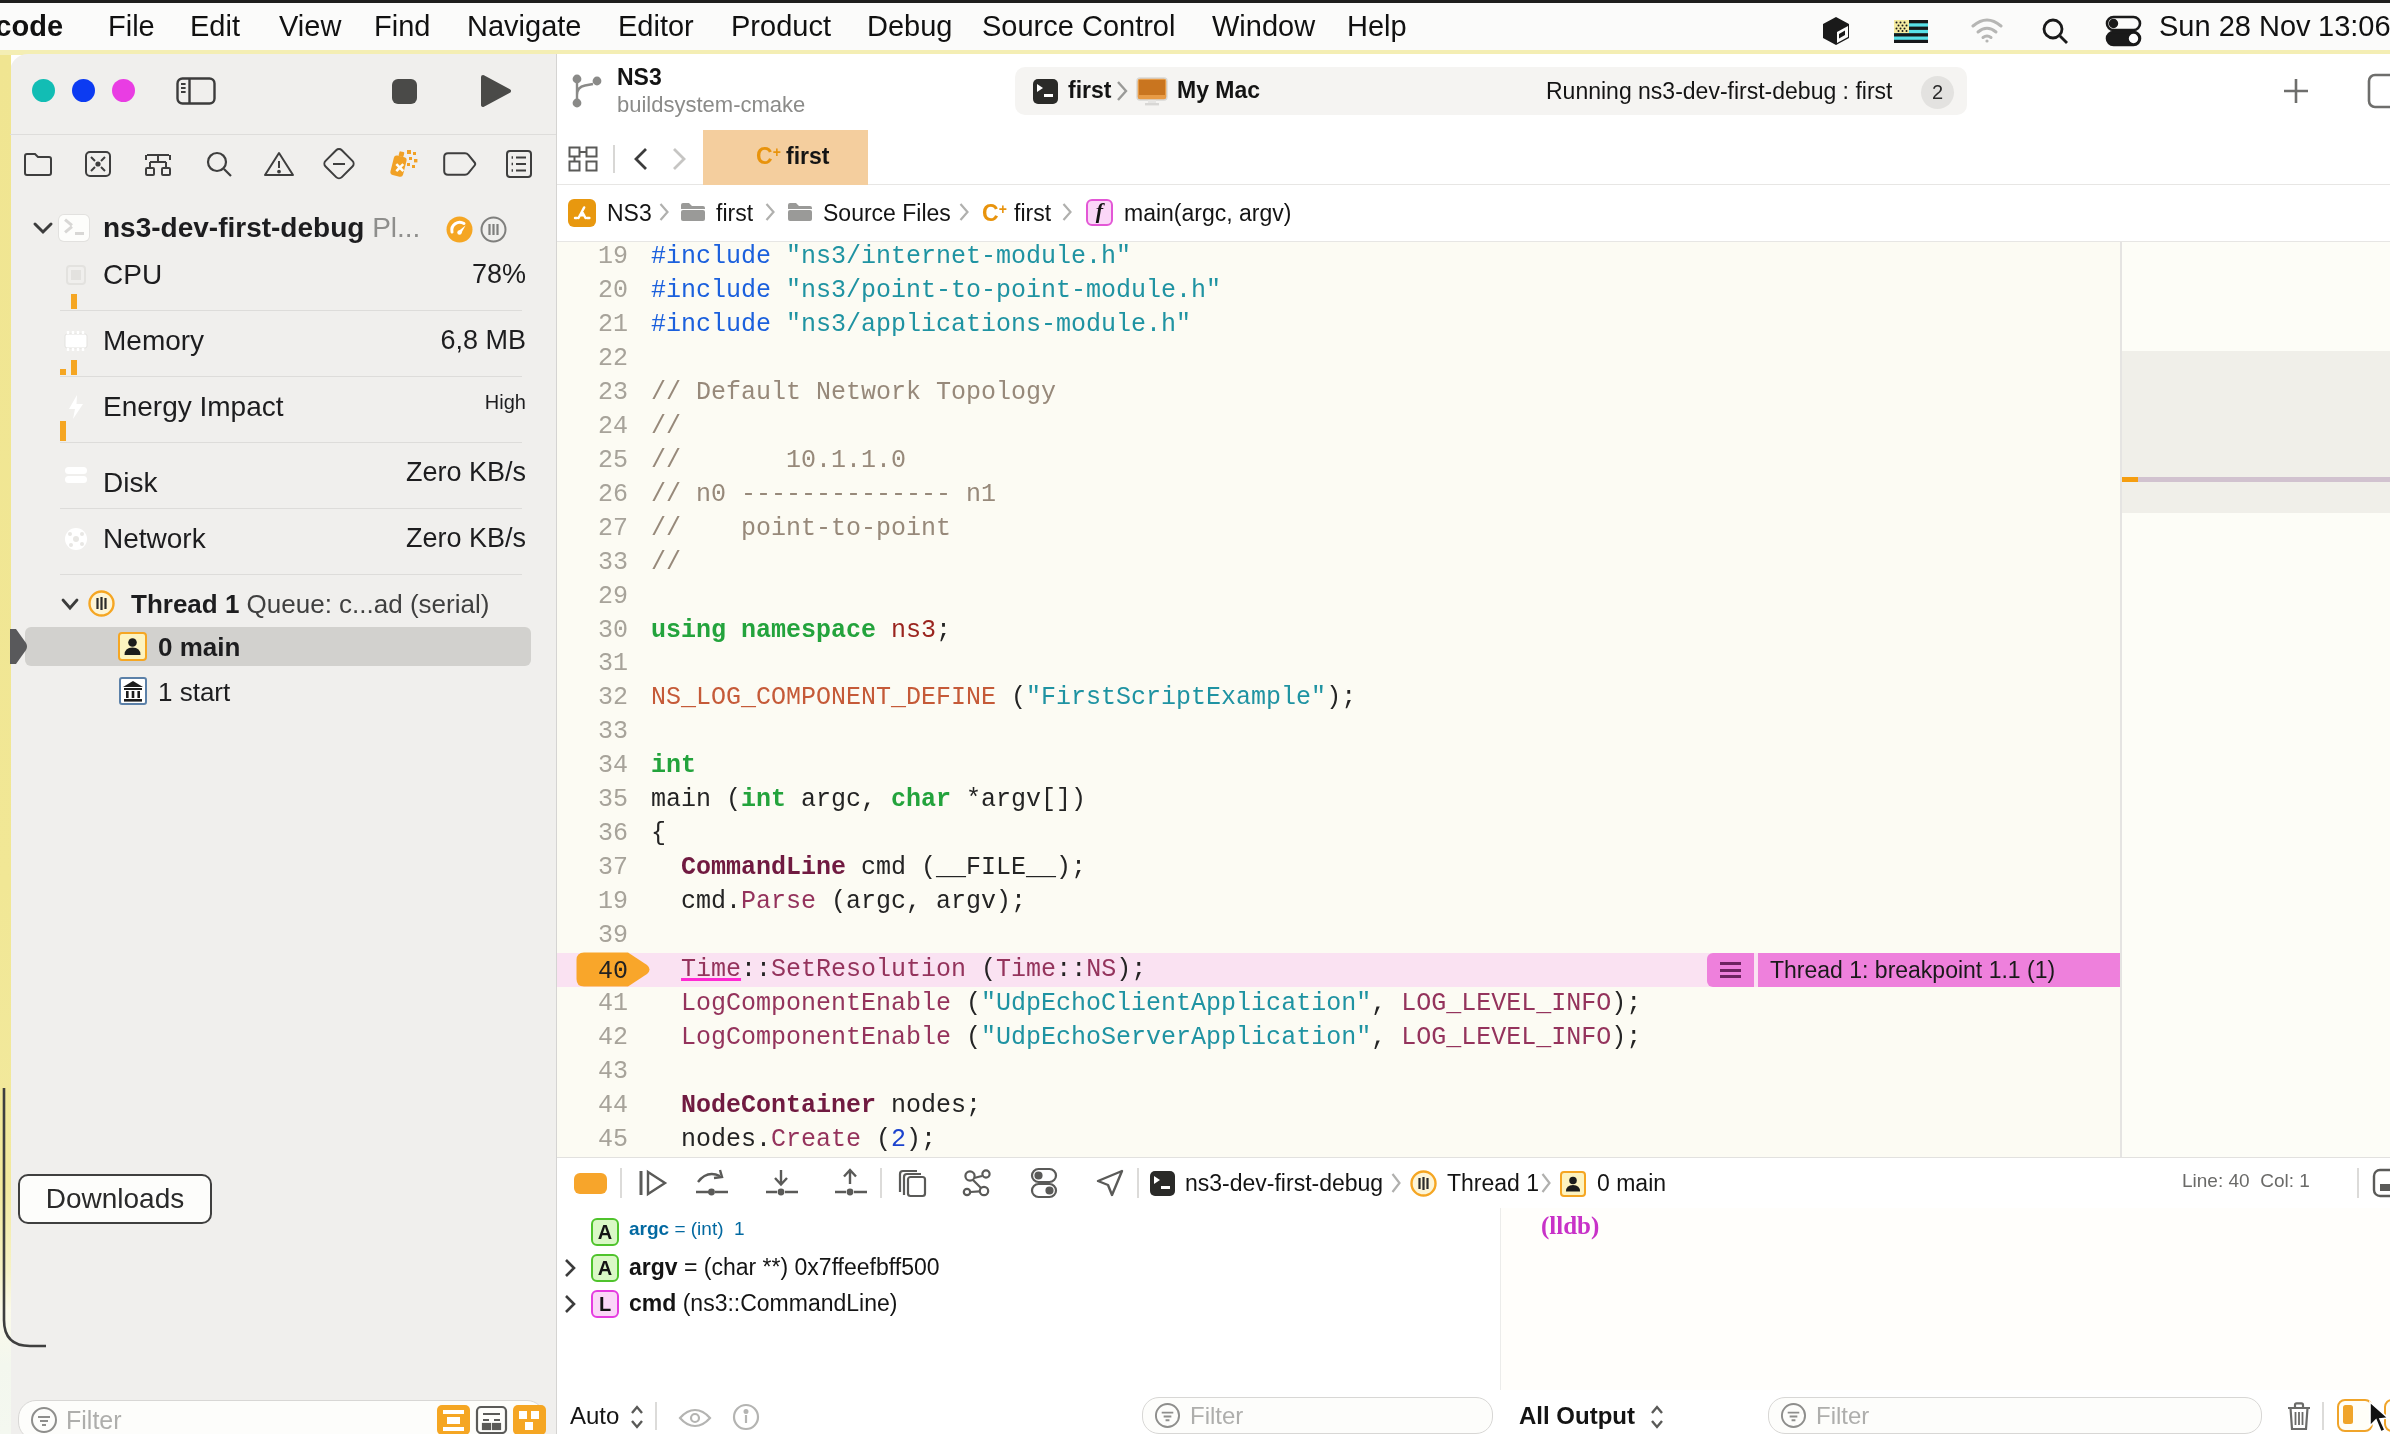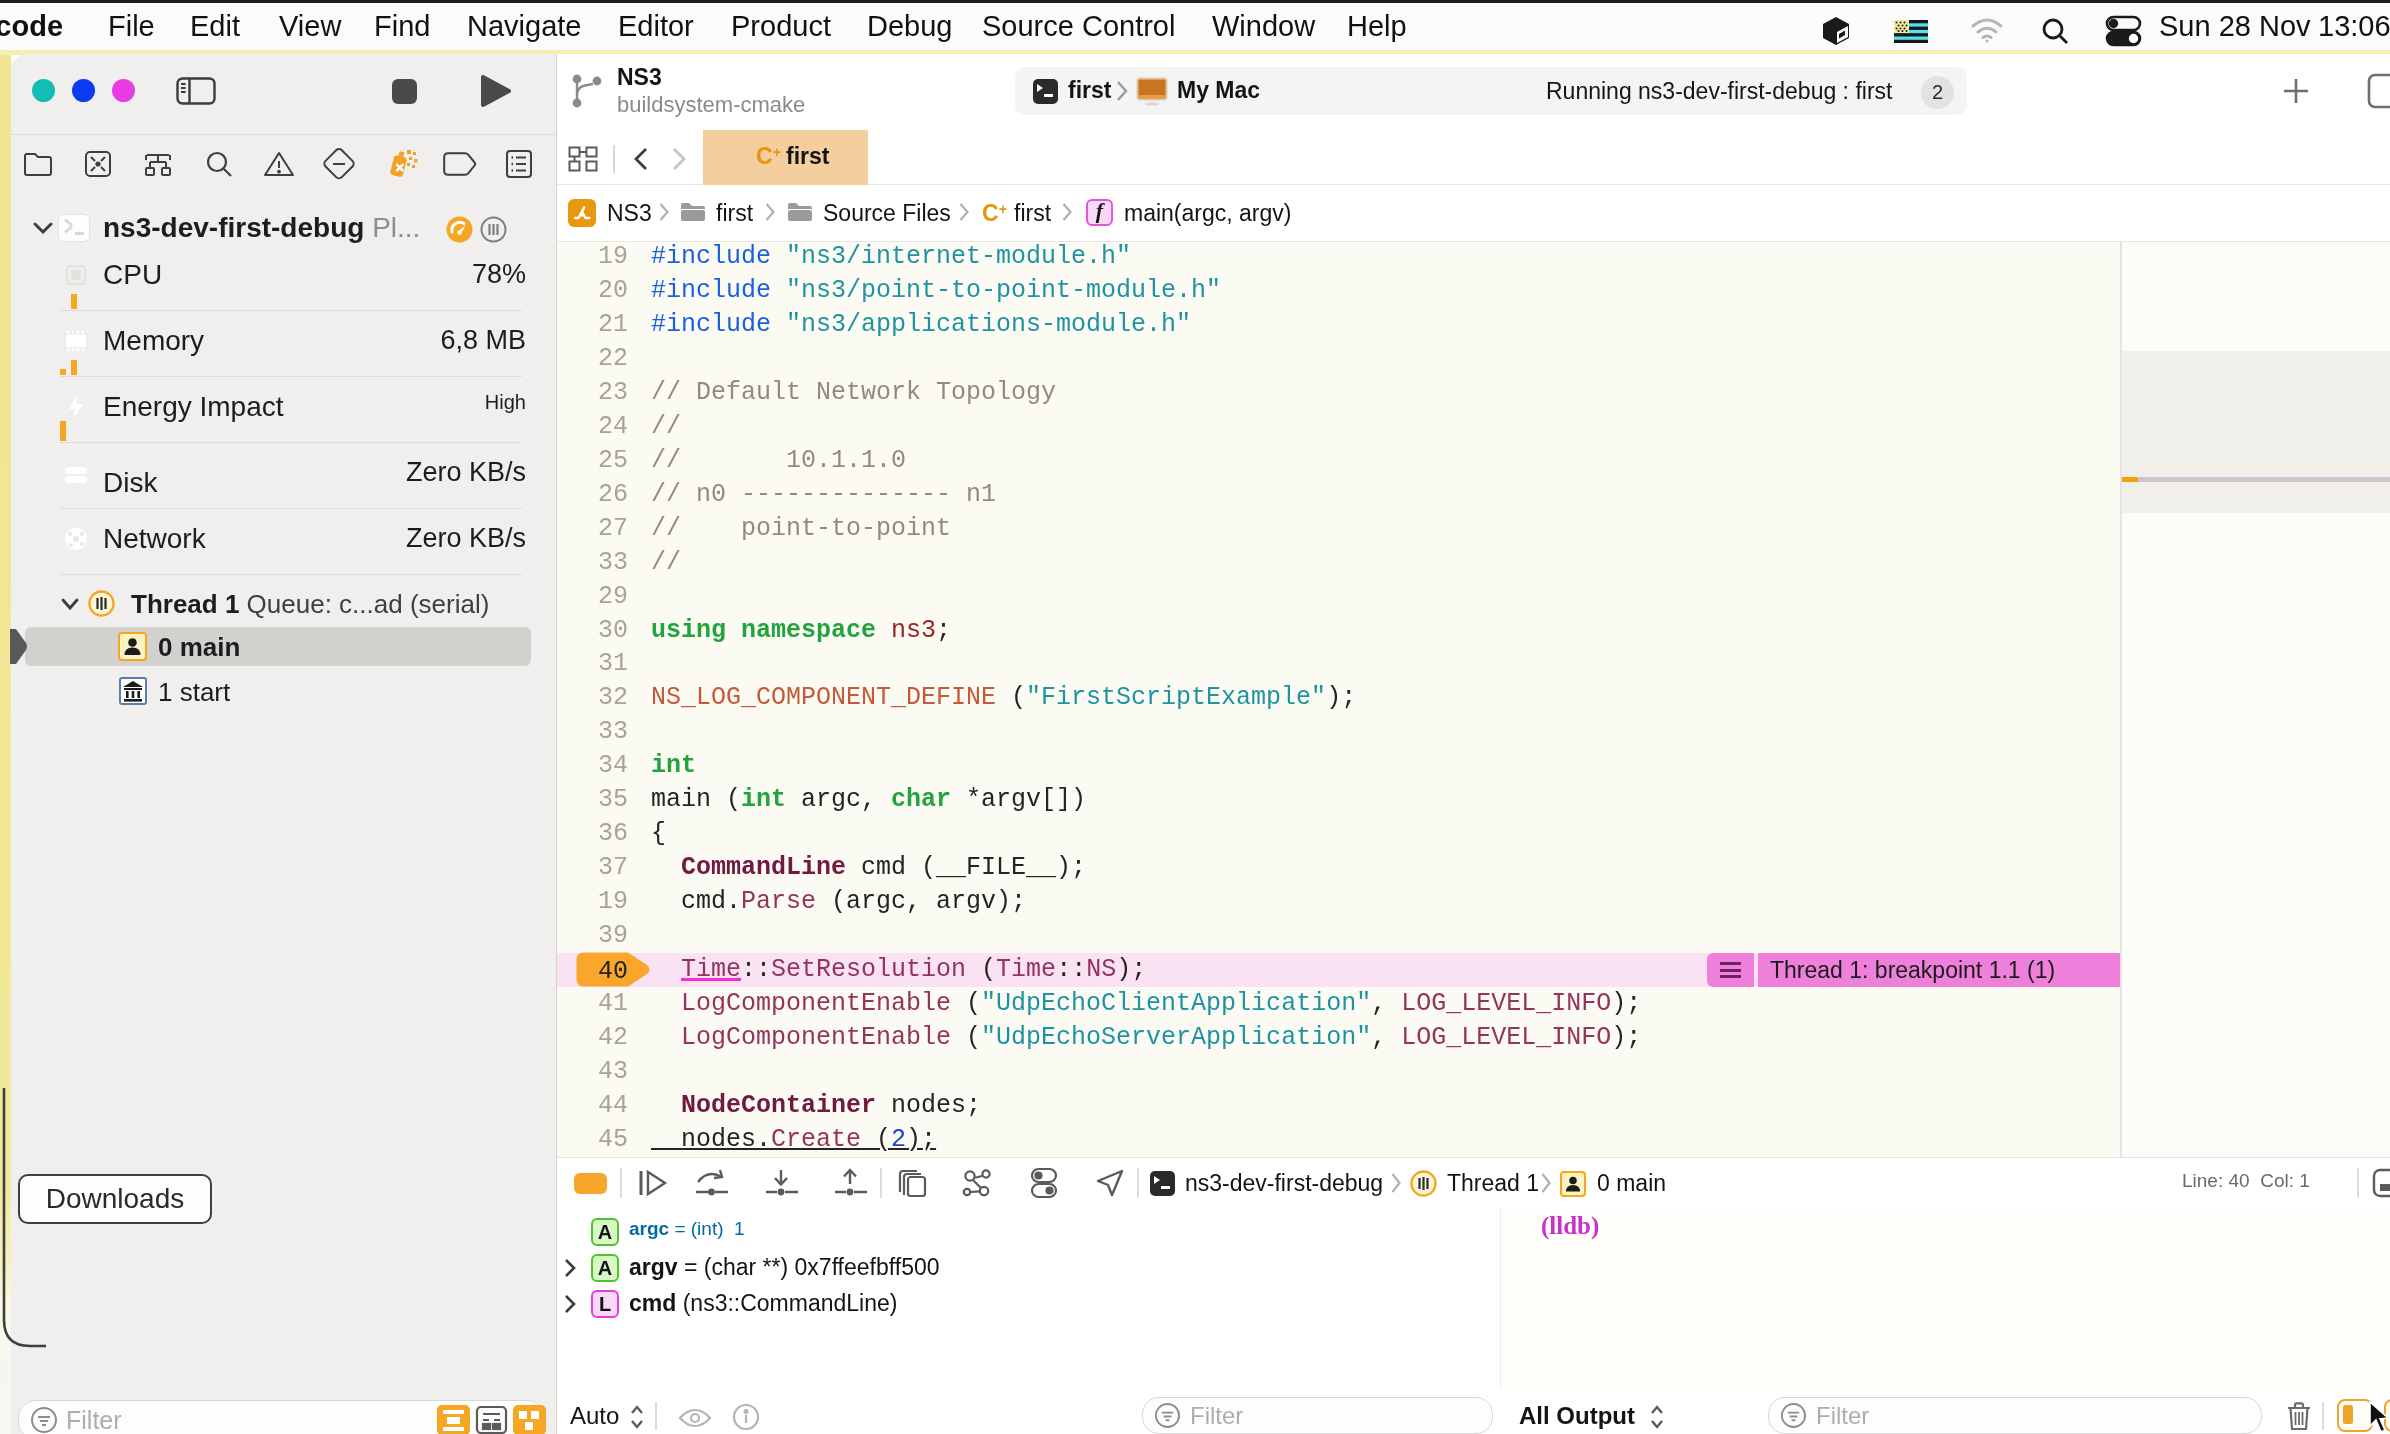--- a/index.html
+++ b/index.html
@@ -359,21 +359,21 @@
 <div class="lnum" style="top:953.0px;">40</div>
 <div class="codeline" style="top:953.0px;">  <span class="cFn" style="text-decoration:underline #ff29d2 3px;">Time</span>::<span class="cFn">SetResolution</span> (<span class="cFn">Time</span>::<span class="cFn">NS</span>);</div>
 <div class="lnum" style="top:986.9px;">41</div>
 <div class="codeline" style="top:986.9px;">  <span class="cFn">LogComponentEnable</span> (<span class="cStr">"UdpEchoClientApplication"</span>, <span class="cFn">LOG_LEVEL_INFO</span>);</div>
 <div class="lnum" style="top:1020.9px;">42</div>
 <div class="codeline" style="top:1020.9px;">  <span class="cFn">LogComponentEnable</span> (<span class="cStr">"UdpEchoServerApplication"</span>, <span class="cFn">LOG_LEVEL_INFO</span>);</div>
 <div class="lnum" style="top:1054.8px;">43</div>
 <div class="lnum" style="top:1088.8px;">44</div>
 <div class="codeline" style="top:1088.8px;">  <span class="cType">NodeContainer</span> nodes;</div>
 <div class="lnum" style="top:1122.7px;">45</div>
-<div class="codeline" style="top:1122.7px;text-decoration:underline;">  nodes.<span class="cFn">Create</span> (<span class="cNum">2</span>);</div>
+<div class="codeline" style="top:1122.7px;">  nodes.<span class="cFn">Create</span> (<span class="cNum">2</span>);</div>
 <svg class="abs" style="left:576px; top:952px;" width="74" height="35" viewBox="0 0 74 35">
   <path d="M8 0.5 H52 L71 13 Q73.5 15 73.5 17.5 Q73.5 20 71 22 L52 34.5 H8 Q0.5 34.5 0.5 27 V8 Q0.5 0.5 8 0.5 Z" fill="#f9a62a"></path>
   <text x="22" y="26" font-family="Liberation Mono, monospace" font-size="25" fill="#222222">40</text>
 </svg>
 <div class="abs" style="left:1707px; top:953px; width:47px; height:34px; background:#ee80dc; border-radius:6px 0 0 6px;">
   <div style="position:absolute; left:13px; top:9px; width:21px; height:3.2px; background:#6d2360;"></div>
   <div style="position:absolute; left:13px; top:15.5px; width:21px; height:3.2px; background:#6d2360;"></div>
   <div style="position:absolute; left:13px; top:22px; width:21px; height:3.2px; background:#6d2360;"></div>
 </div>
 <div class="abs" style="left:1758px; top:953px; width:362px; height:34px; background:#ee80dc;"></div>

